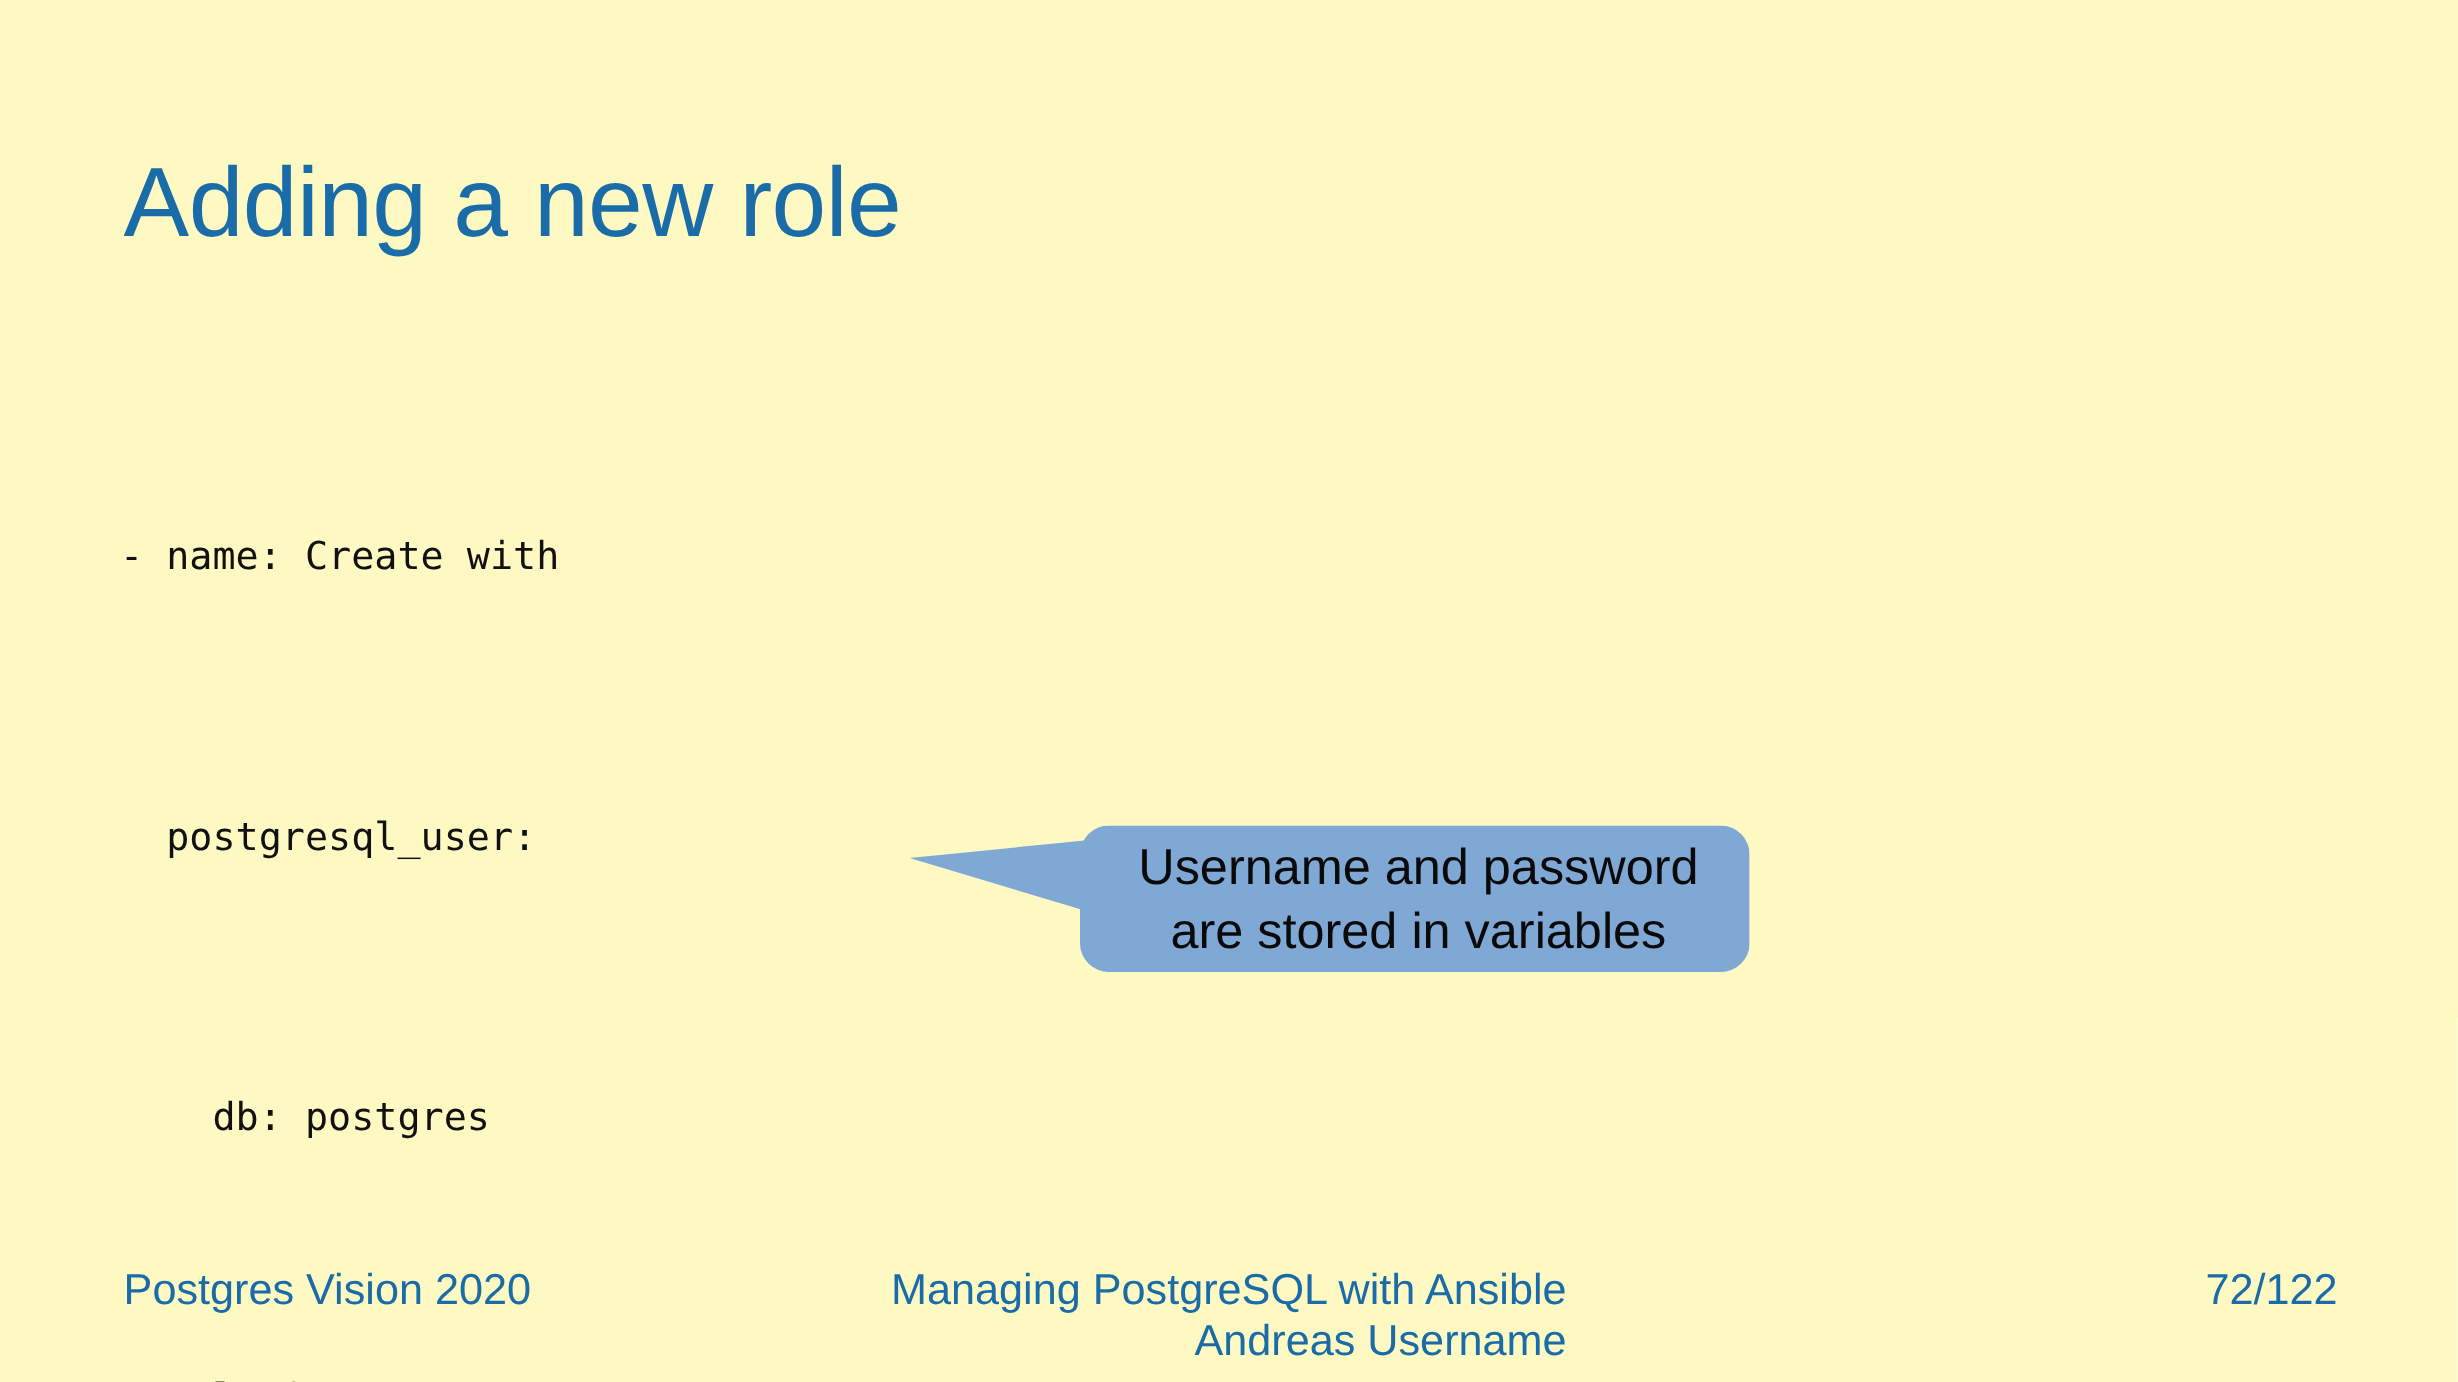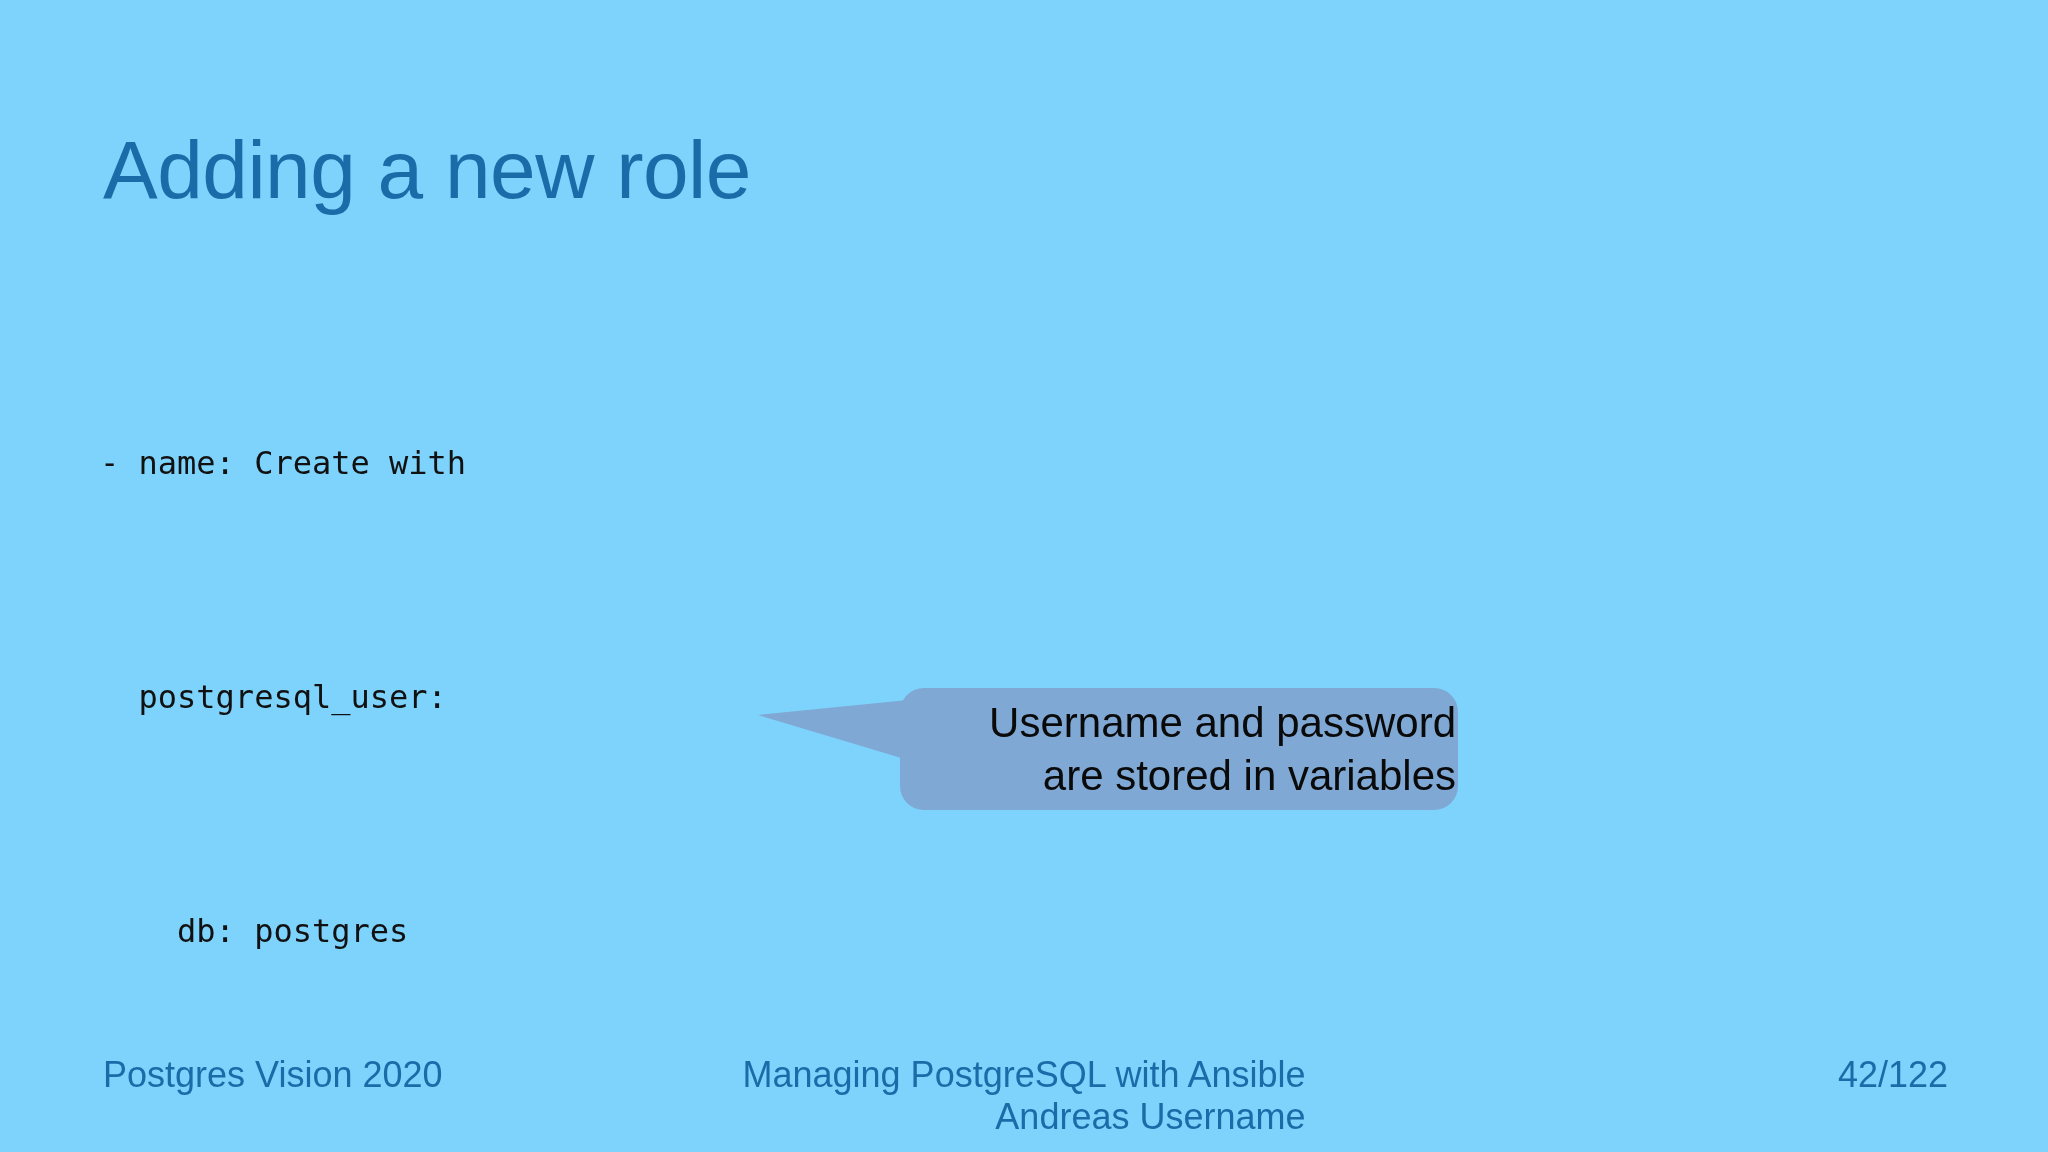--- a/index.html
+++ b/index.html
@@ -12,21 +12,21 @@
     height: 1152px;
     position: relative;
     overflow: hidden;
     font-family: "Liberation Sans", sans-serif;
     -webkit-font-smoothing: antialiased;
   }
 
   .slide {
     position: absolute;
     inset: 0;
-    background: #7dd3fc;
+    background: #fef9c3;
   }
 
   
   .slide-title {
     position: absolute;
     left: 103px;
     top: 70px;
     font-family: "Liberation Sans", sans-serif;
     font-size: 82px;
     font-weight: 400;
@@ -68,21 +68,21 @@
     display: block;
   }
   .callout-text {
     position: absolute;
     left: 150px;
     top: 0;
     width: 548px;
     height: 122px;
     display: flex;
     flex-direction: column;
-    align-items: flex-end;
+    align-items: center;
     justify-content: center;
     font-family: "Liberation Sans", sans-serif;
     font-size: 42px;
     color: #0A0A0A;
     line-height: 53px;
     text-align: center;
     pointer-events: none;
   }
 
   
@@ -150,16 +150,16 @@
       <span>are stored in variables</span>
     </div>
   </div>
 
   <div class="footer">
     <div class="footer-left">Postgres Vision 2020</div>
     <div class="footer-center">
       <div>Managing PostgreSQL with Ansible</div>
       <div>Andreas Username</div>
     </div>
-    <div class="footer-right">42/122</div>
+    <div class="footer-right">72/122</div>
   </div>
 
 </div>
 
 </body></html>

